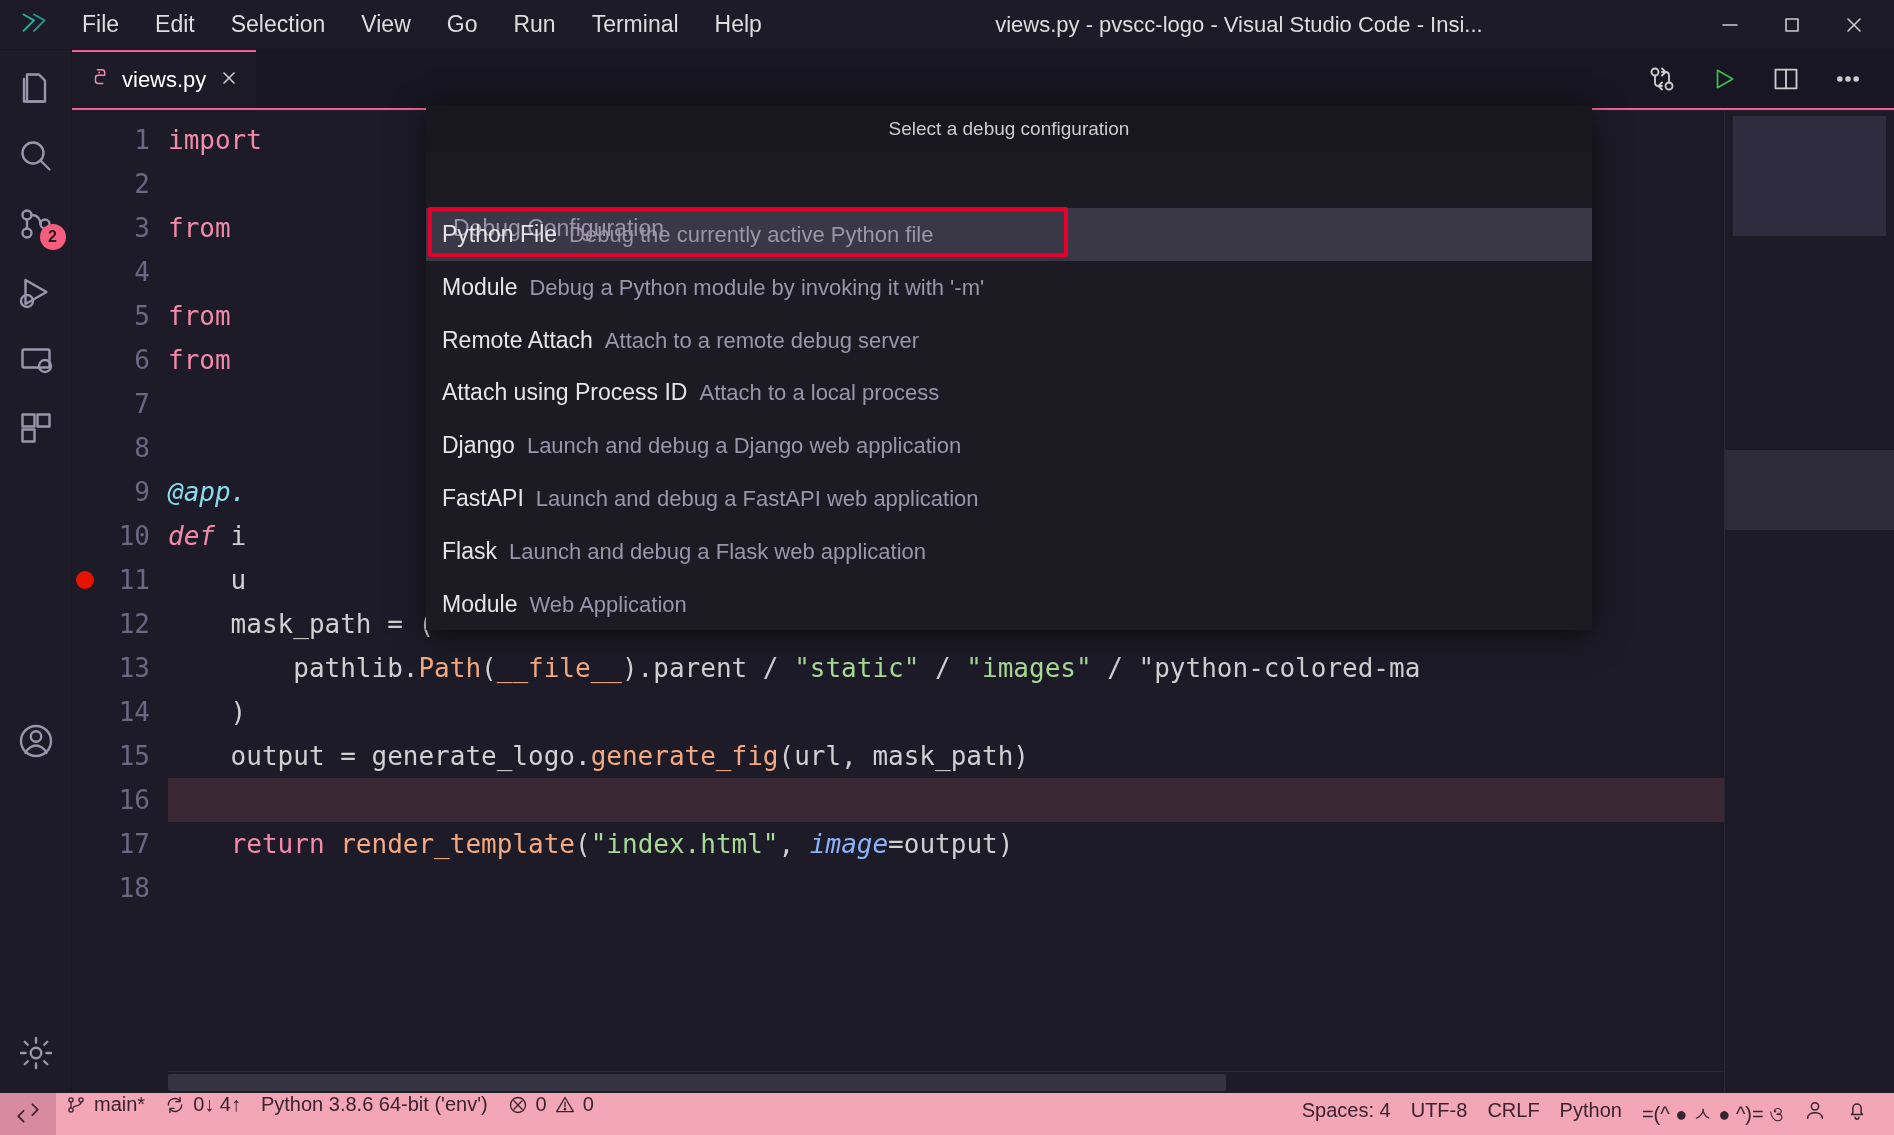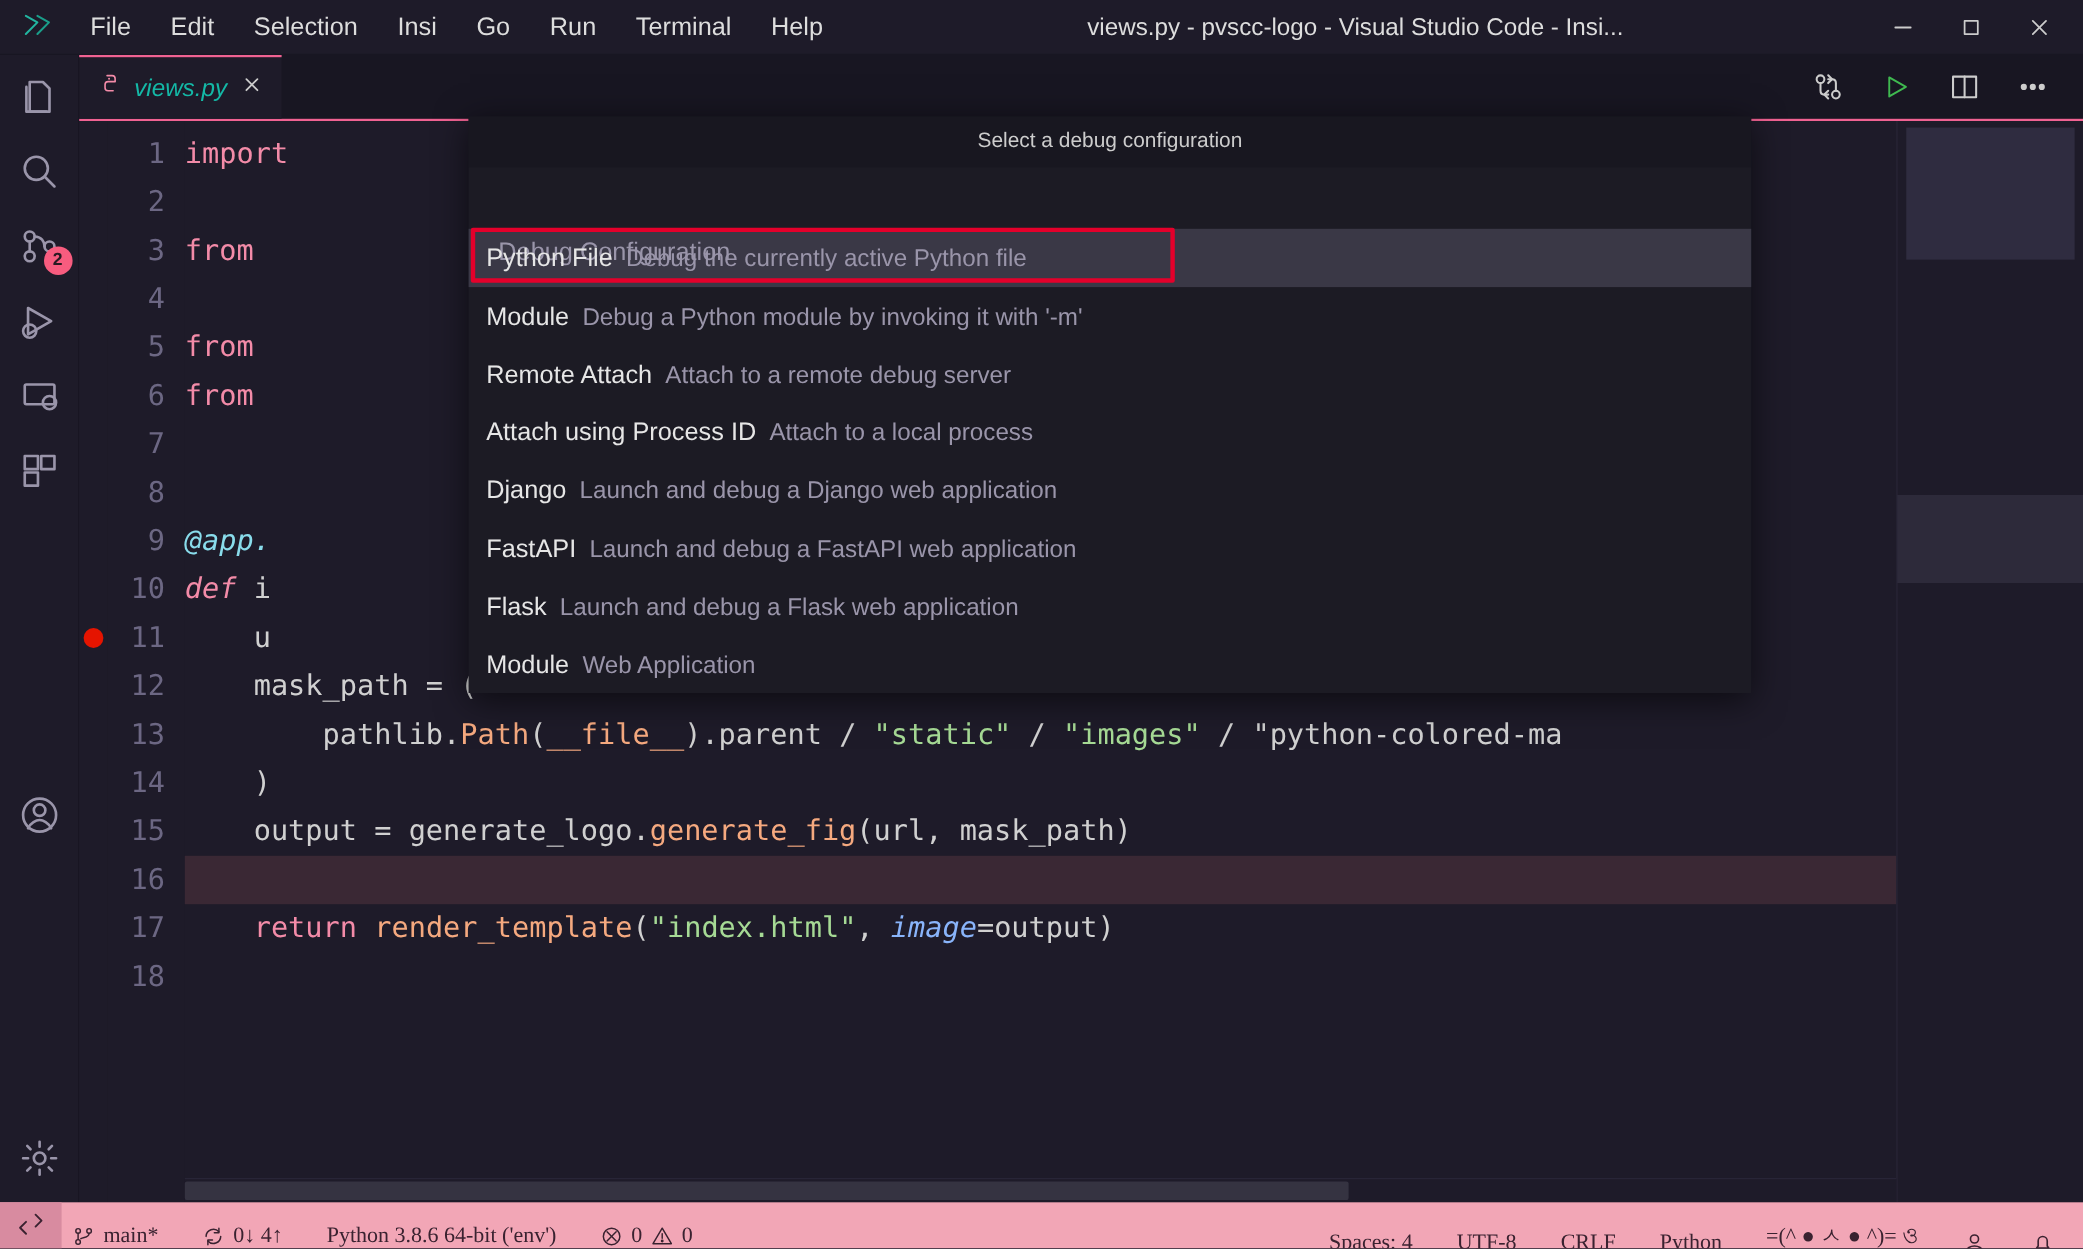--- a/index.html
+++ b/index.html
@@ -29,21 +29,21 @@
 .act-icon.second-bottom { margin-top: auto; }
 .badge { position: absolute; bottom: -6px; right: -10px; background: #f85c7f; color: #2a1a22; font-size: 16px; border-radius: 50%; min-width: 26px; height: 26px; display: flex; align-items: center; justify-content: center; font-weight: 600;}
 
 
 .editor-area { flex: 1; display: flex; flex-direction: column; position: relative; background: #1e1b29;}
 
 
 .tabs { height: 60px; display: flex; align-items: center; background: #181622; border-bottom: 2px solid #f06292;}
 .tab { height: 58px; background: #1e1b29; display: flex; align-items: center; padding: 0 14px 0 18px; gap: 10px; border-top: 2px solid #f06292; }
 .tab.active {}
-.tab-label { color: #14b8a6; font-size: 22px; font-style: italic;}
+.tab-label { color: #ffffff; font-size: 22px; }
 .tab-icon-py { color: #f38ba8; }
 .tab-close { color: #ccc; font-size: 20px; padding: 0 4px;}
 .tab-actions { margin-left: auto; display: flex; gap: 30px; padding-right: 30px; align-items: center;}
 .tab-act-btn { color: #ccc; display:flex; align-items:center; justify-content:center; width:32px; height:32px;}
 
 
 .editor-body { flex: 1; display: flex; overflow: hidden; position: relative;}
 .gutter-bp { width: 26px; background: #1e1b29; position: relative;}
 .breakpoint { position: absolute; width: 18px; height: 18px; background: #e51400; border-radius: 50%; left: 4px; }
 .linenos { width: 70px; background: #1e1b29; text-align: right; padding-right: 18px; color: #6c6783; font-family: Consolas, monospace; font-size: 26px; line-height: 44px; padding-top: 8px;}
@@ -63,21 +63,21 @@
 .mini-block { position: absolute; left: 8px; right: 8px; top: 6px; height: 120px; background: linear-gradient(#2f2c40, #2f2c40);}
 .mini-viewport { position:absolute; left:0; right:0; top:340px; height:80px; background: rgba(160,160,180,0.12);}
 
 
 .hscroll { height: 22px; background: #1e1b29; border-top: 1px solid #2a2739; position: relative;}
 .hscroll-thumb { position:absolute; left:0; width:68%; top:2px; bottom:2px; background: rgba(160,160,180,0.18); border-radius: 2px;}
 .hscroll-wrap { position:absolute; left:96px; right:170px; bottom:0; height:22px;}
 
 
 .status { position: absolute; bottom: 0; left: 0; right: 0; height: 42px; background: #f2a6b6; color: #3a2230; display: flex; align-items: center; font-size: 20px;}
-.status-left, .status-right { display: flex; align-items: flex-end; height: 100%; gap: 20px; font-family: Liberation Serif, serif;}
+.status-left, .status-right { display: flex; align-items: flex-start; height: 100%; }
 .status-seg { padding: 0 10px; display:flex; align-items:center; gap:8px;}
 .status-right { margin-left: auto; padding-right: 16px; margin-top: 11px;}
 .remote-ind { width: 56px; height: 100%; background: #d88ba0; display: flex; align-items: center; justify-content: center;}
 
 
 .picker { position: absolute; top: 56px; left: 354px; width: 1166px; background: #1c1b24; box-shadow: 0 6px 30px rgba(0,0,0,0.6); z-index: 50; }
 .picker-title { height: 46px; display:flex; align-items:center; justify-content:center; color:#ccc; background:#181720; font-size:19px;}
 .picker-input { height: 56px; padding: 10px 14px;}
 .picker-input-box { width:100%; height:100%; background:#272533; color:#9a95aa; font-size:23px; display:flex; align-items:center; padding:0 12px; border:1px solid #272533;margin-top:48px;}
 .picker-list {}
@@ -97,21 +97,21 @@
   <div class="logo">
     <svg viewBox="0 0 24 24">
         <path d="M3 17 L12 8 L3 3" stroke="#22b5a0"></path>
         <path d="M12 3 L21 8 L12 17" stroke="#1a9e8a"></path>
       </svg>
   </div>
   <div class="menu">
     <div class="menu-item">File</div>
     <div class="menu-item">Edit</div>
     <div class="menu-item">Selection</div>
-    <div class="menu-item">Insi</div>
+    <div class="menu-item">View</div>
     <div class="menu-item">Go</div>
     <div class="menu-item">Run</div>
     <div class="menu-item">Terminal</div>
     <div class="menu-item">Help</div>
   </div>
   <div class="title-text">views.py - pvscc-logo - Visual Studio Code - Insi...</div>
   <div class="win-controls">
     <div class="win-btn">
         <svg width="18" height="18" viewBox="0 0 18 18">
           <line x1="2" y1="9" x2="16" y2="9"></line>

